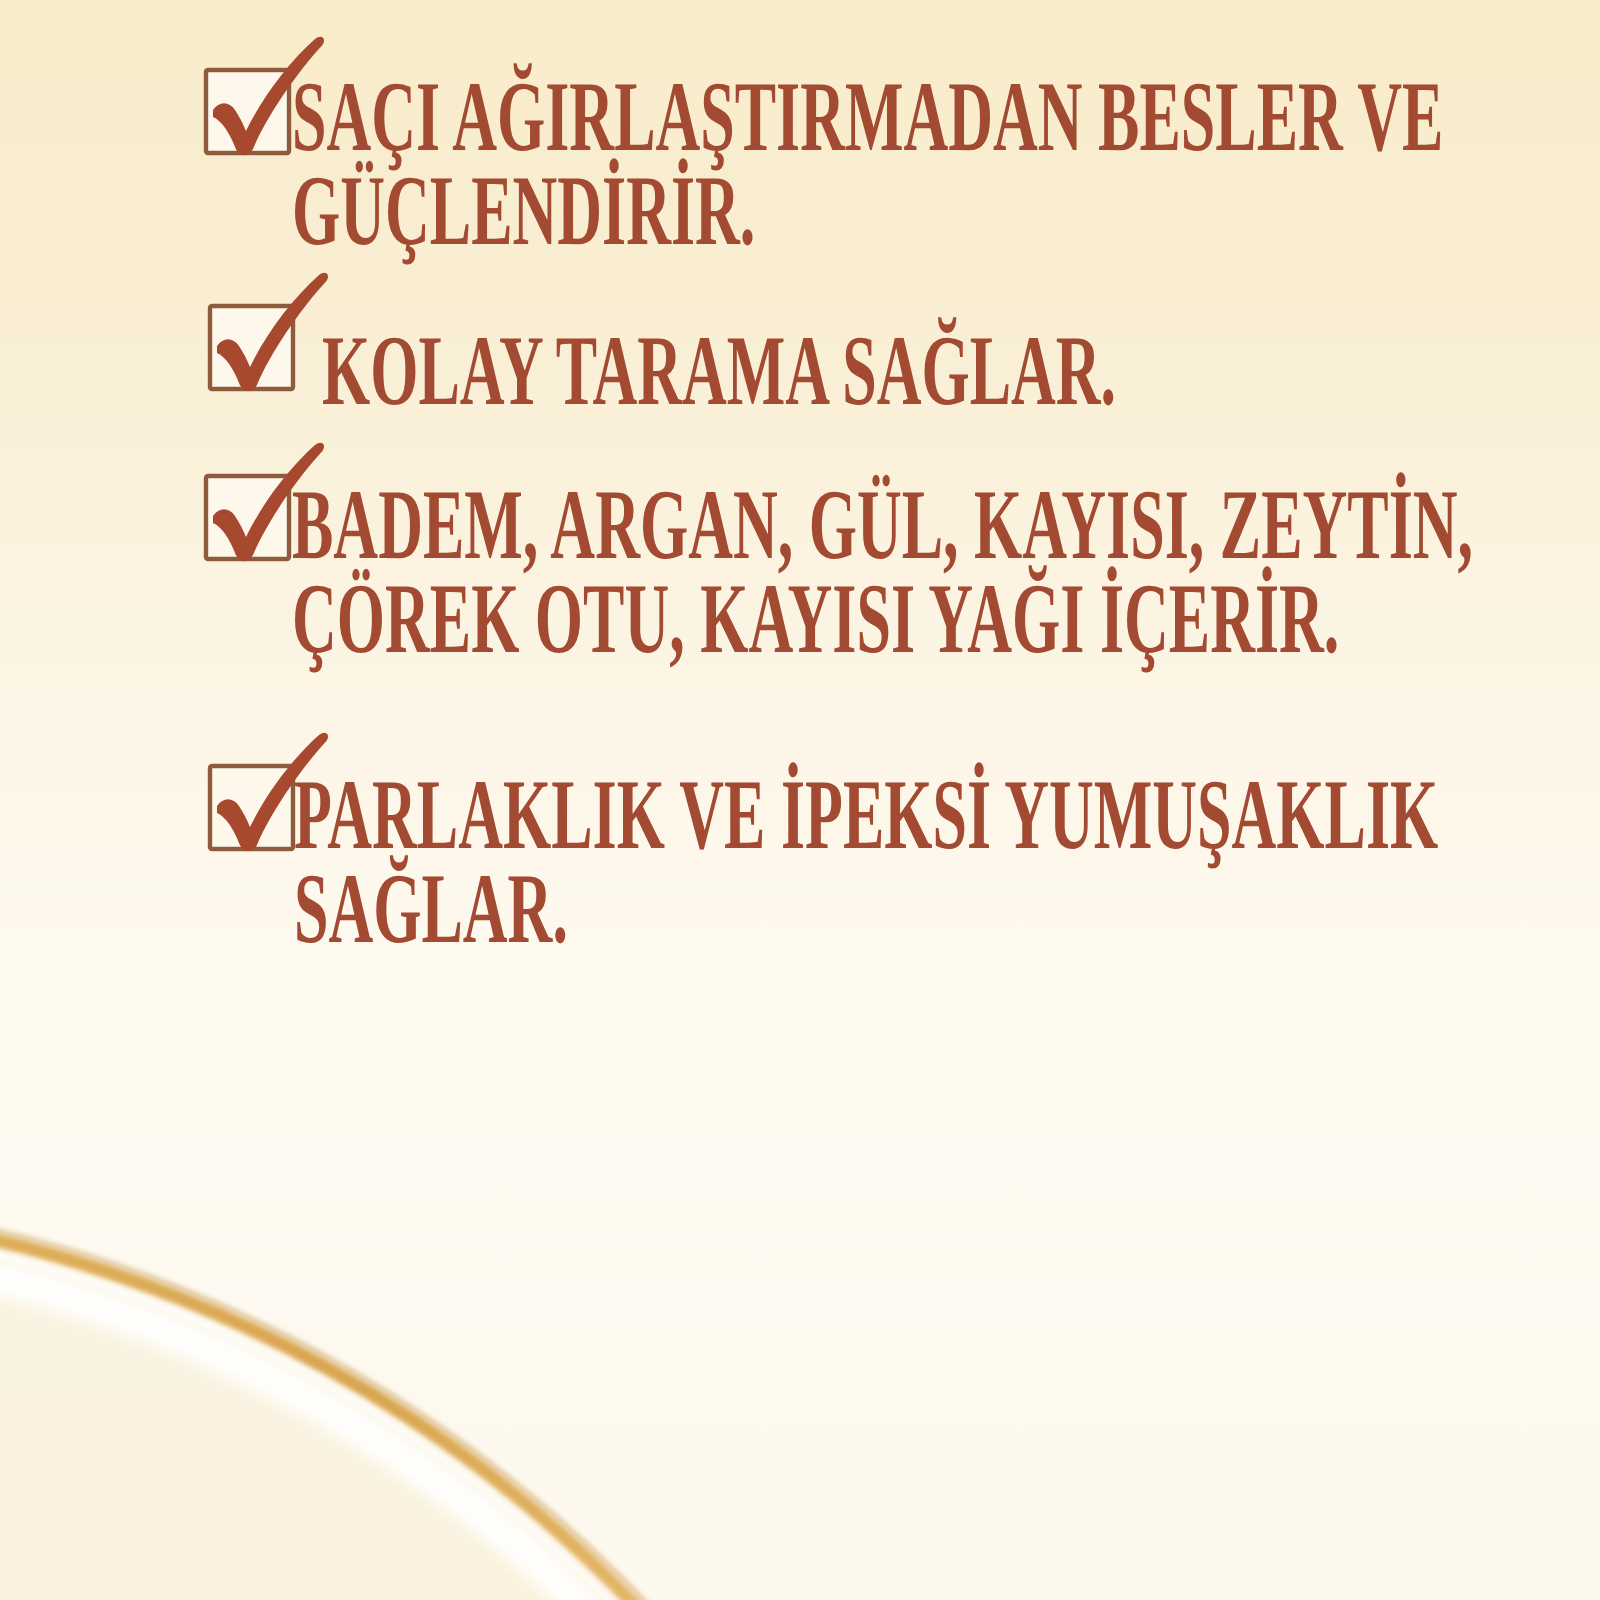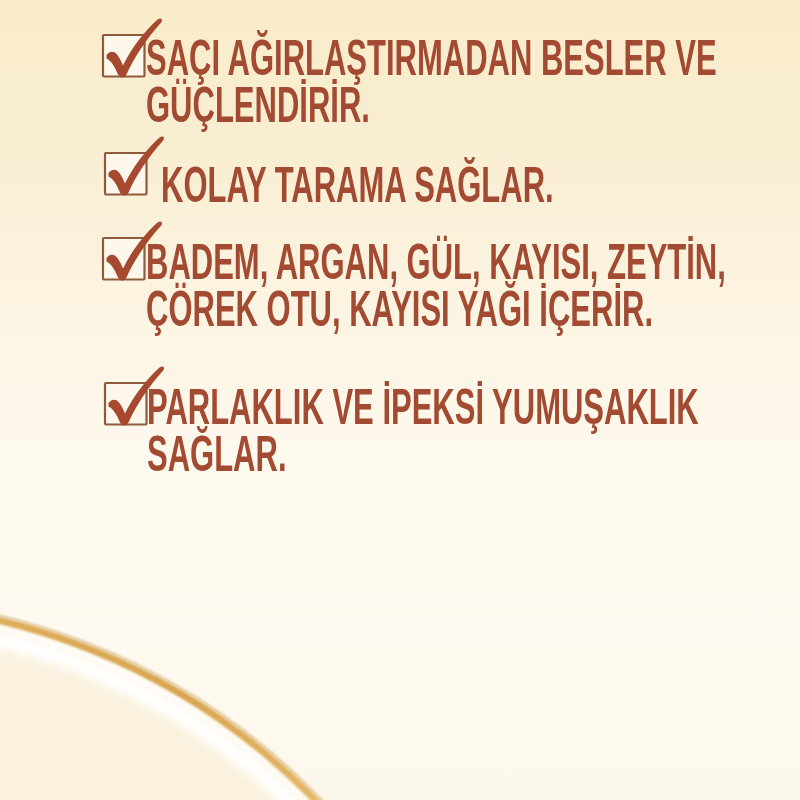--- a/index.html
+++ b/index.html
@@ -11,21 +11,21 @@
     width: 800px;
     height: 800px;
     overflow: hidden;
     background: linear-gradient(180deg,
       #f8ecca 0%,
       #f9eed2 18%,
       #fcf4e2 38%,
       #fef9ee 58%,
       #fefaf1 78%,
       #fdf8ec 100%);
-    font-family: Liberation Sans, sans-serif;
+    font-family: Liberation Serif, serif;
   }
   .oil-ring {
     position: absolute;
     left: 0;
     top: 0;
     width: 800px;
     height: 800px;
     pointer-events: none;
   }
   .checkbox-icon {

